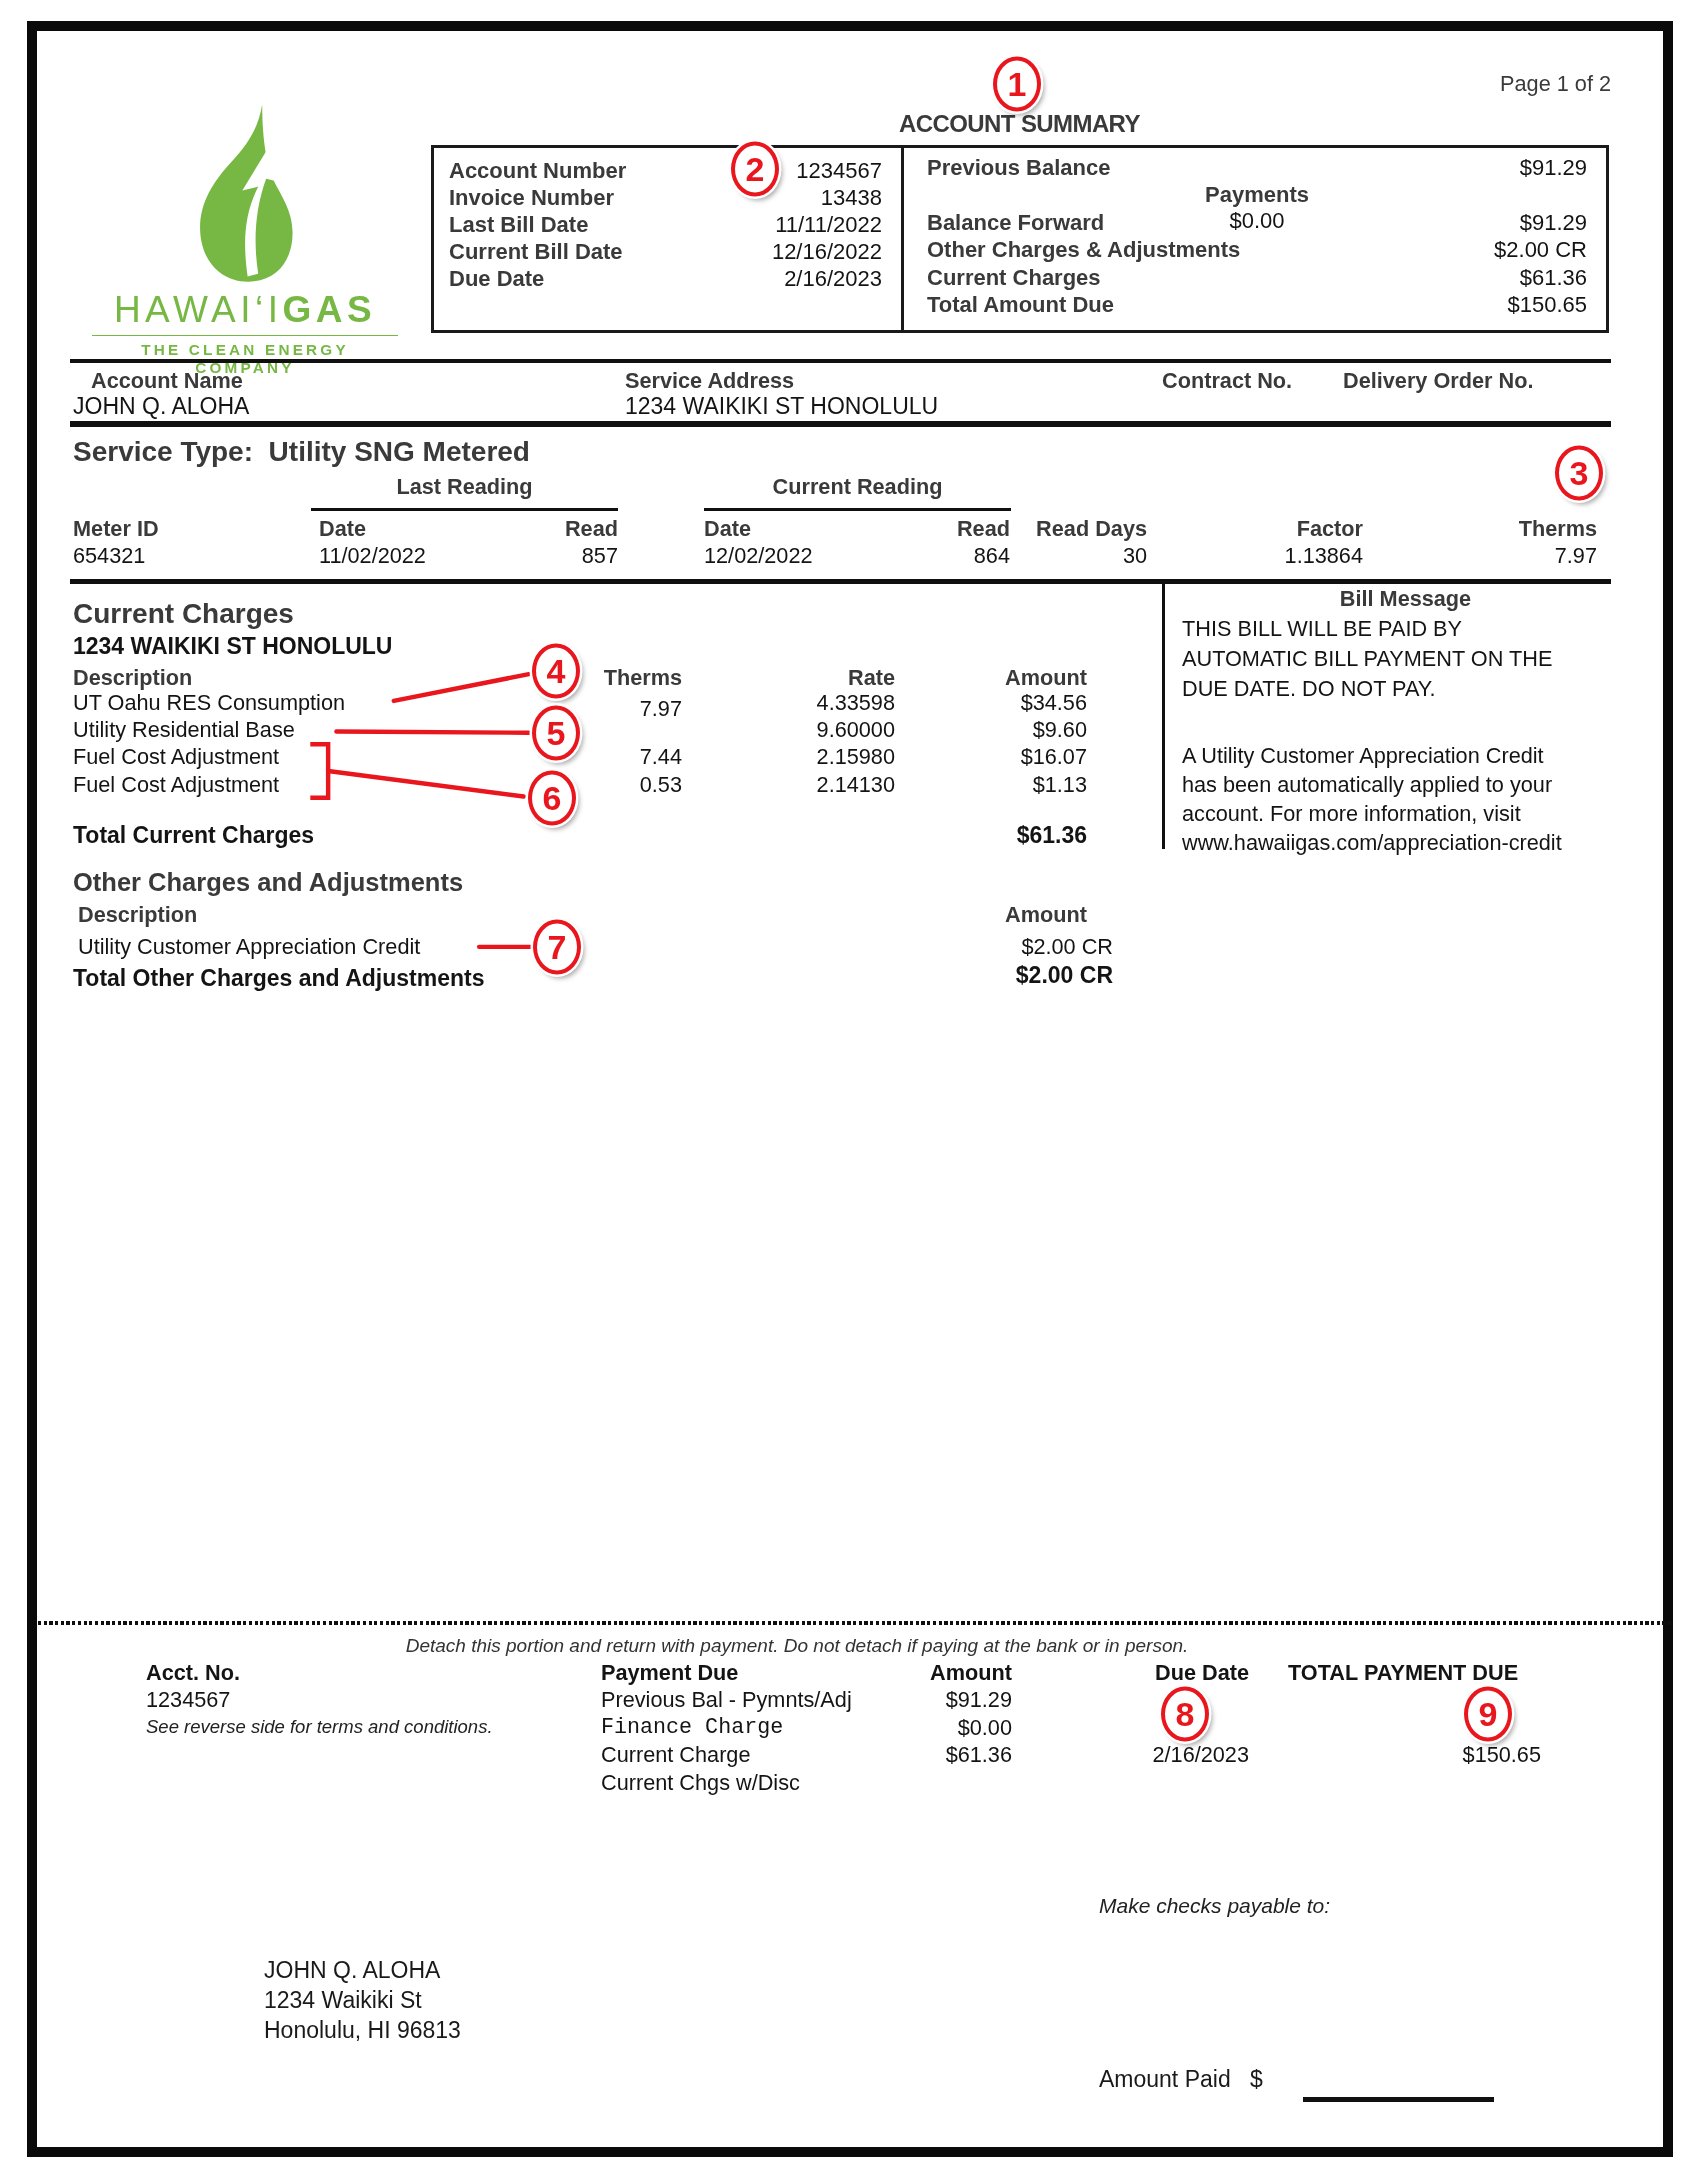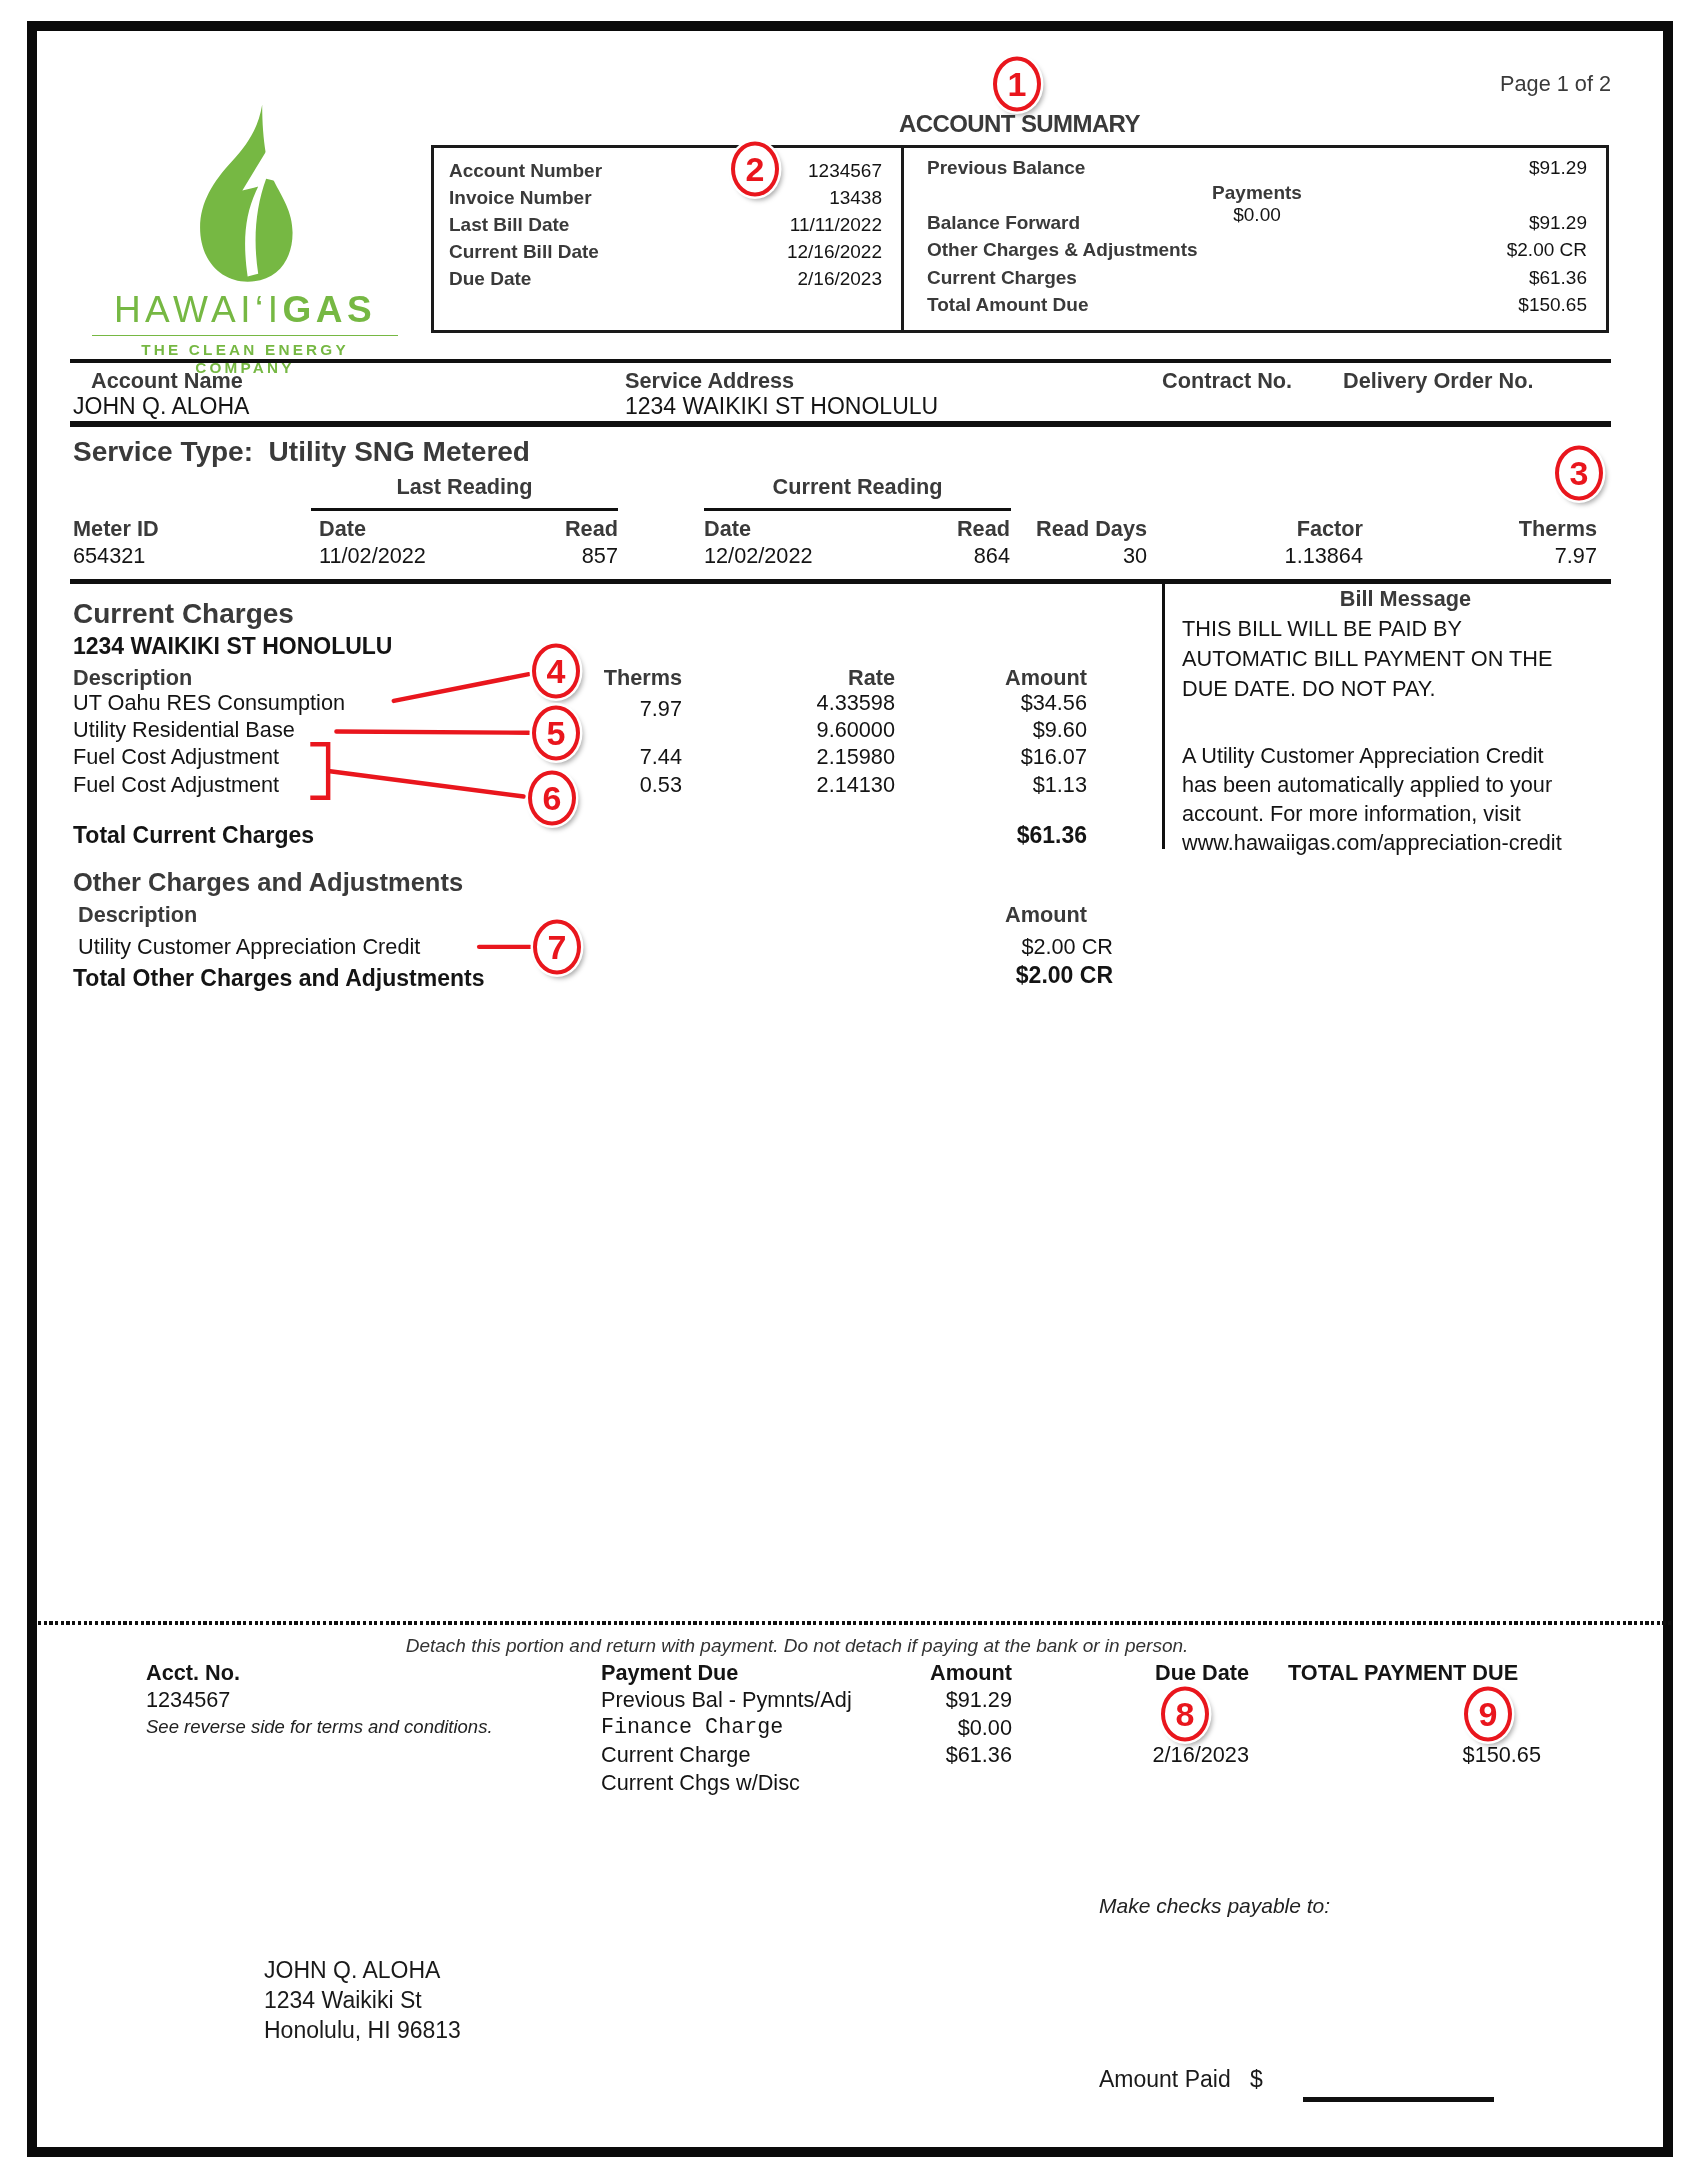--- a/index.html
+++ b/index.html
@@ -13,21 +13,21 @@
   .r{text-align:right;}
   .c{text-align:center;}
   .fs34{font-size:21.7px;}
   .fs36{font-size:23px;}
   .fs40{font-size:25.5px;}
   .fs44{font-size:28px;}
   .frame{position:absolute;left:27px;top:21px;width:1626px;height:2116px;border:10.2px solid #0a0a0a;}
   .bar{position:absolute;background:#101010;}
   .summary-box{position:absolute;left:431px;top:145px;width:1178px;height:188px;border:3.2px solid #1a1a1a;box-sizing:border-box;}
   .sum-divider{position:absolute;left:901px;top:148px;width:2.5px;height:182px;background:#1a1a1a;}
-  .sumrow{position:absolute;display:flex;justify-content:space-between;font-size:19px;height:27px;align-items:center;}
+  .sumrow{position:absolute;display:flex;justify-content:space-between;font-size:22px;height:27px;align-items:center;}
   .sumrow .lab{color:#3a3a3a;font-weight:bold;}
   .sumrow .v{color:#141414;}
   .brand-green{color:#76B843;}
   .callout{position:absolute;transform:translate(-50%,-50%);width:40px;height:47px;
            border:4.5px solid #E9161D;border-radius:50%;background:#fff;color:#E9161D;
            display:flex;align-items:center;justify-content:center;font-size:34px;font-weight:bold;
            box-shadow:0 0 0 2.5px #ffffff,3.2px 3.8px 5.7px rgba(0,0,0,.35);z-index:6;}
   .overlay{position:absolute;left:0;top:0;z-index:4;pointer-events:none;}
   .detach-line{position:absolute;left:38px;top:1621px;width:1633px;height:3.8px;
                background:repeating-linear-gradient(90deg,#0f0f0f 0 3.2px,transparent 3.2px 5.7px);}

